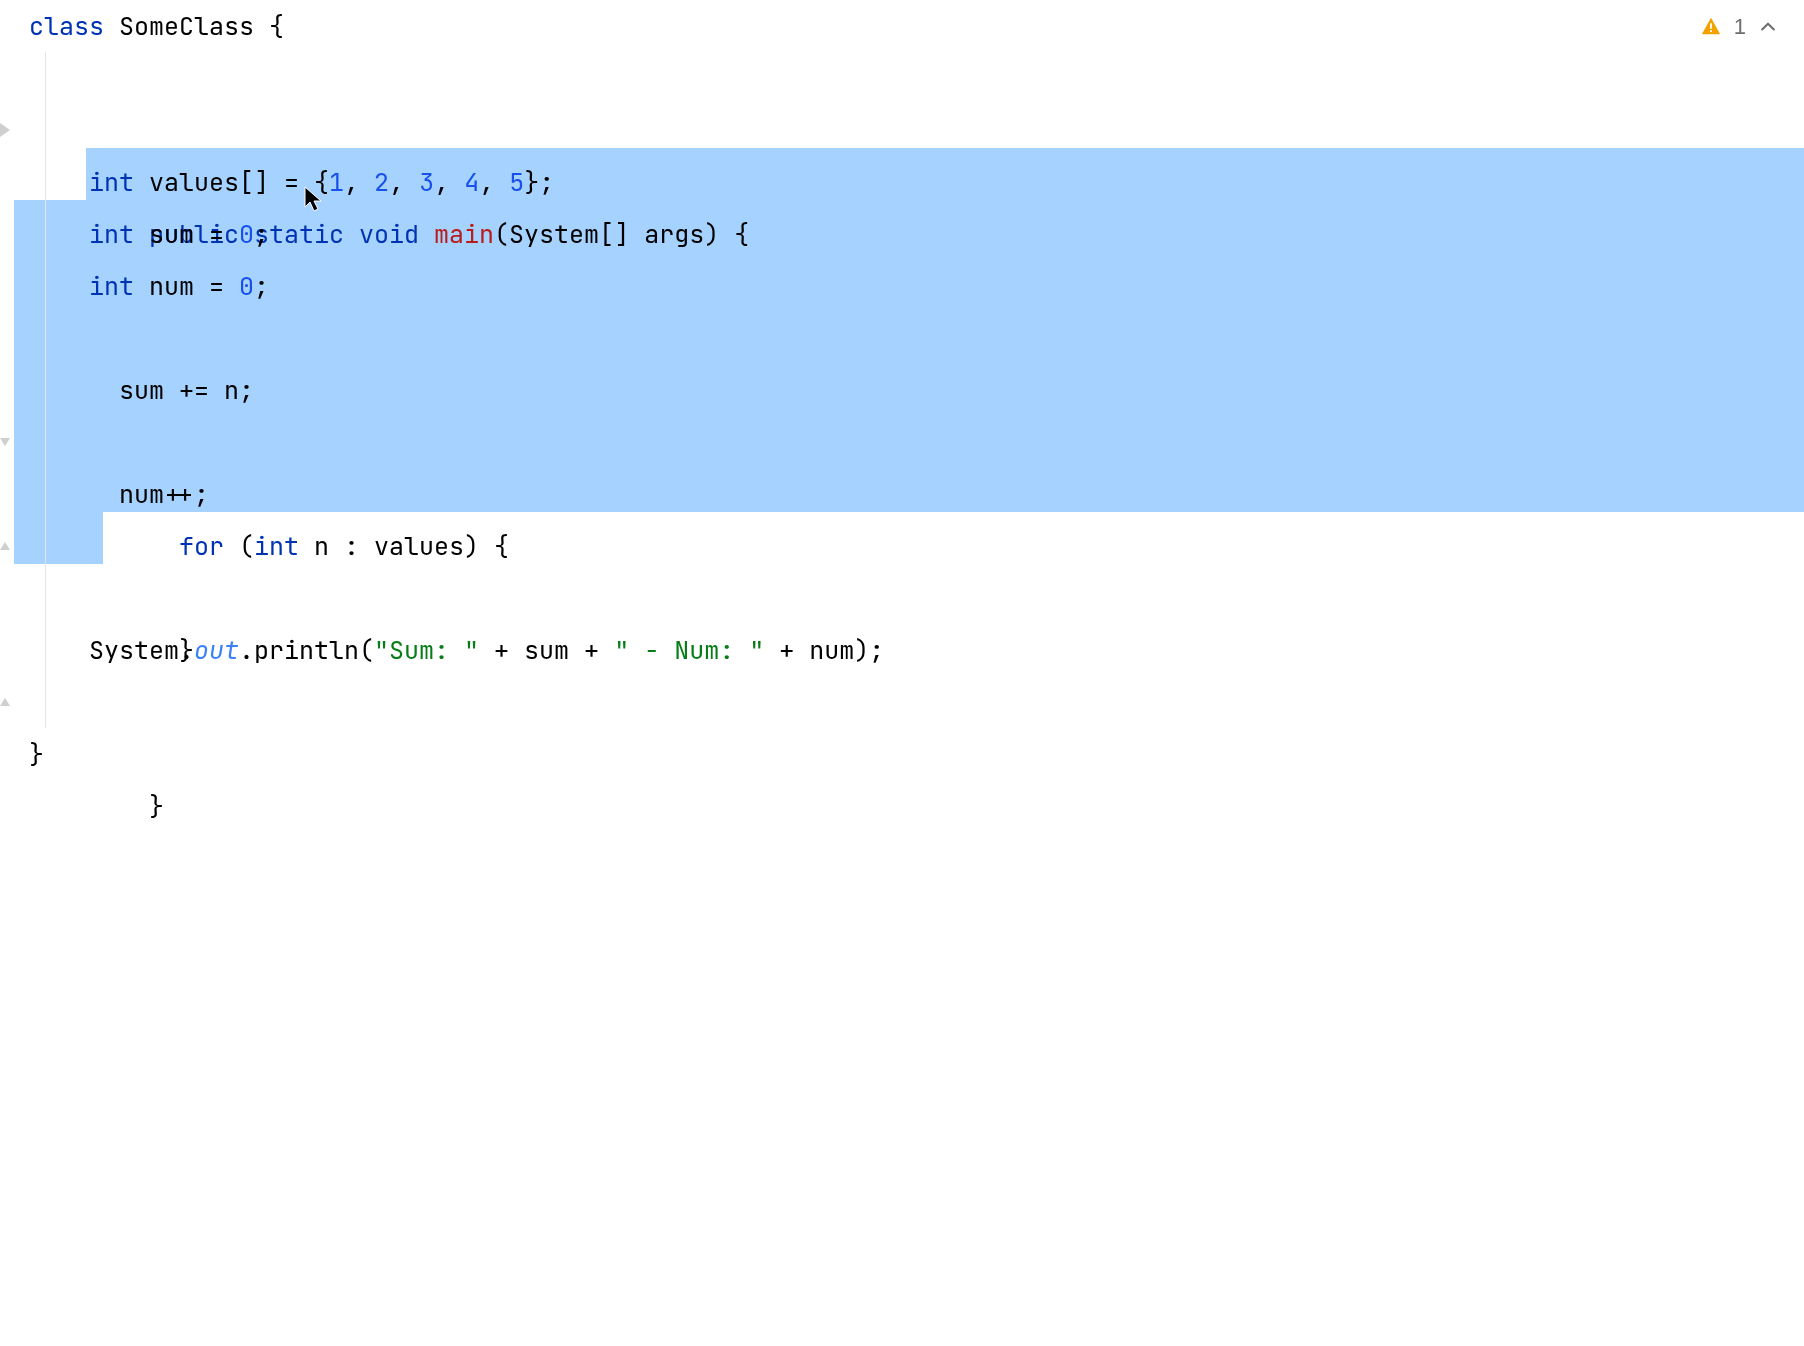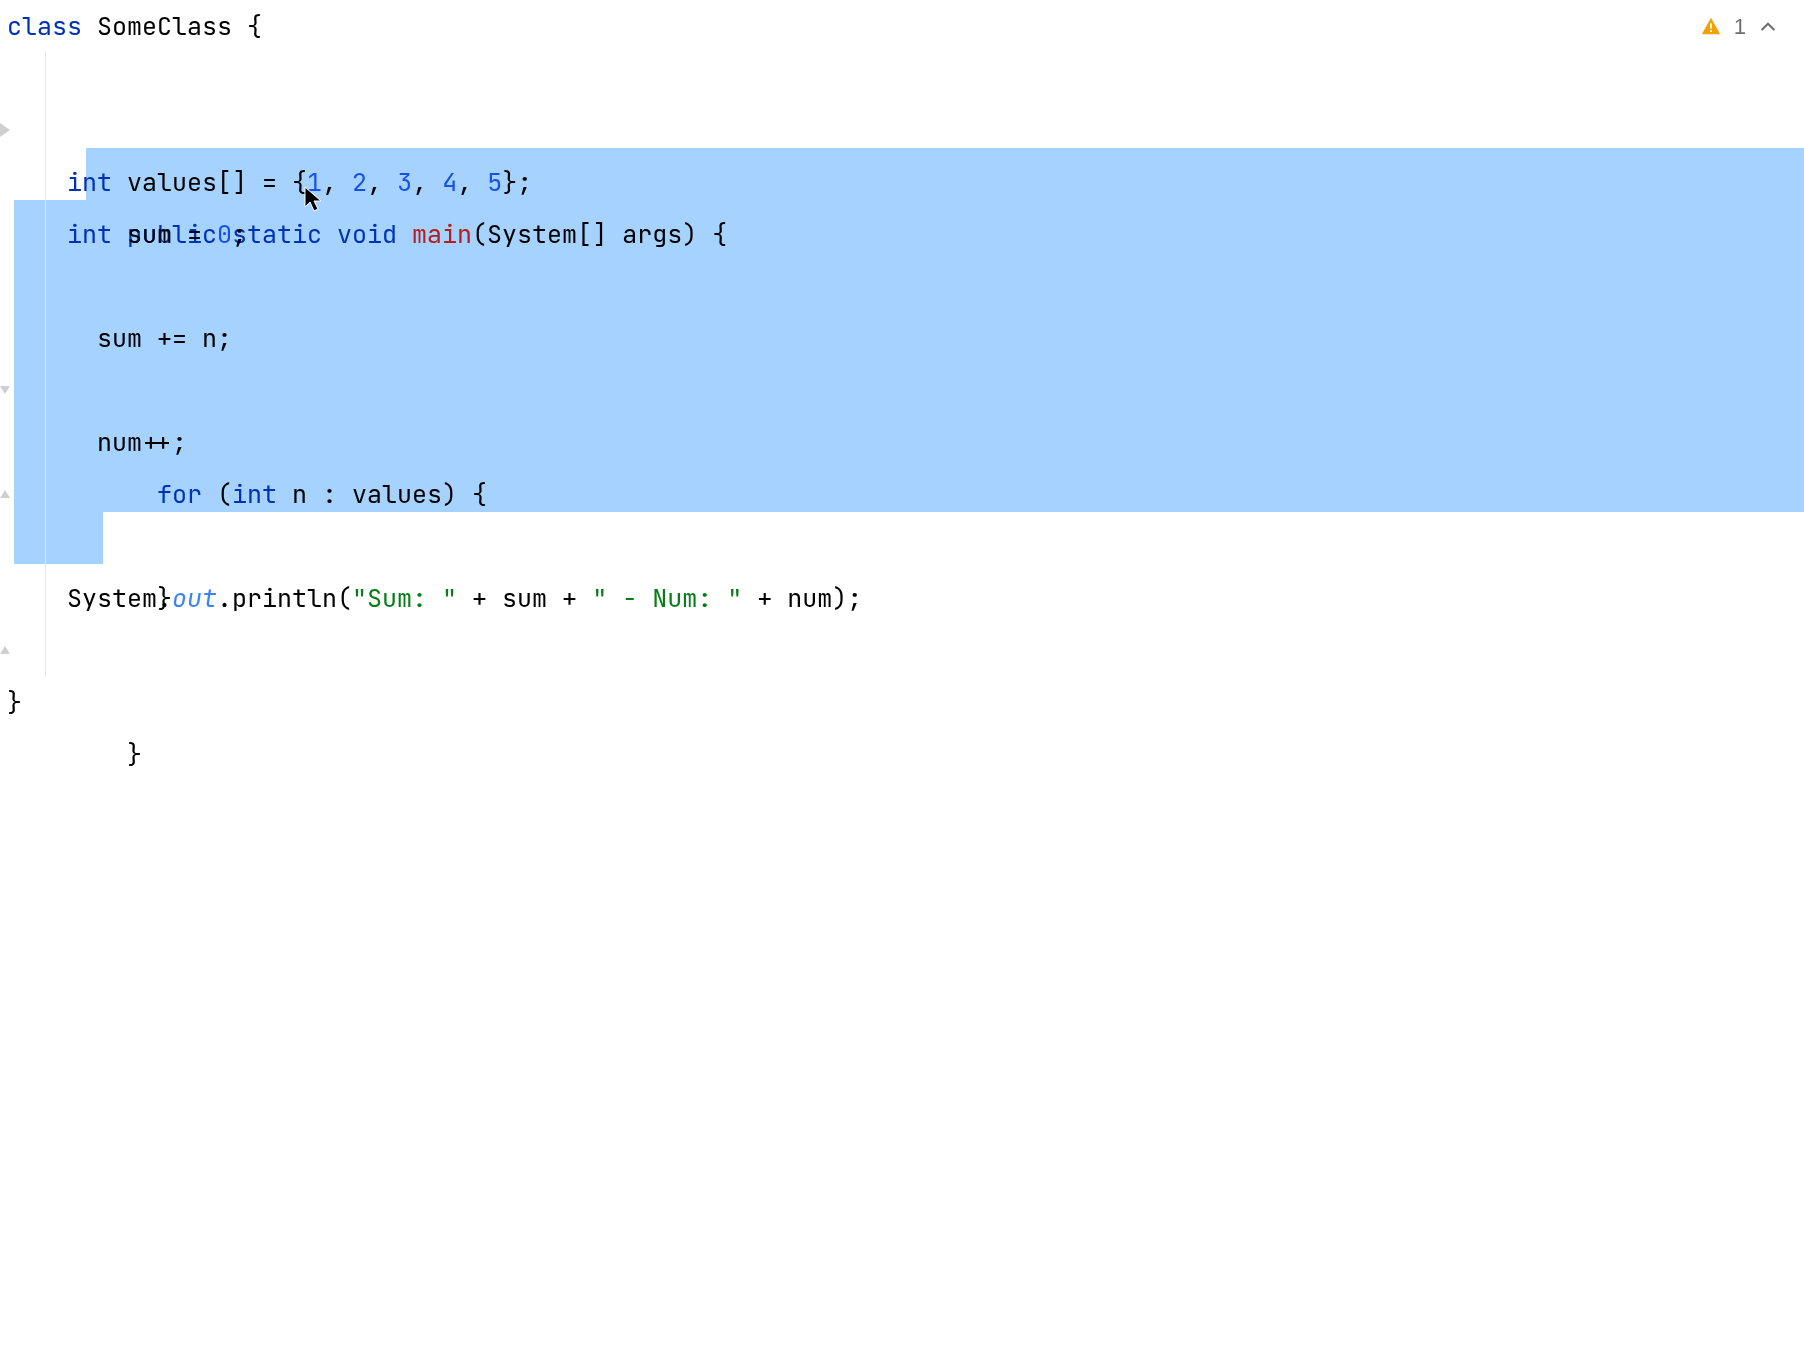--- a/index.html
+++ b/index.html
@@ -14,21 +14,21 @@
   .editor {
     position: relative;
     width: 100%;
     height: 100%;
   }
   .line {
     position: relative;
     height: 52px;
     line-height: 52px;
     white-space: pre;
-    padding-left: 7px;
+    padding-left: 29px;
   }
   .gutter-mark {
     position: absolute;
     left: 0;
     top: 50%;
     transform: translateY(-50%);
     width: 10px;
     height: 16px;
     display: flex;
     align-items: center;
@@ -121,20 +121,21 @@
         <svg width="10" height="14" viewBox="0 0 10 14">
             <path d="M0 0 L10 7 L0 14 Z" fill="#cfcfcf"></path>
           </svg>
       </span>
       <div class="indent-guide"></div><span class="plain">  </span><span class="kw">public</span><span class="kw"> static</span><span class="kw"> void</span><span class="method"> main</span><span class="plain">(</span><span class="plain">System</span><span class="plain">[] args) {</span></div>
 
     <div class="line"><div class="indent-guide"></div><span class="plain">    </span><span class="kw">int</span><span class="plain"> values[] </span><span class="plain">= {</span><span class="num">1</span><span class="plain">, </span><span class="num">2</span><span class="plain">, </span><span class="num">3</span><span class="plain">, </span><span class="num">4</span><span class="plain">, </span><span class="num">5</span><span class="plain">};</span></div>
 
     <div class="line"><div class="indent-guide"></div><span class="plain">    </span><span class="kw">int </span><span class="plain under">sum</span><span class="plain"> = </span><span class="num">0</span><span class="plain">;</span></div>
 
+    <div class="line"><div class="indent-guide"></div><span class="plain">    </span><span class="kw">int </span><span class="plain under">num</span><span class="plain"> = </span><span class="num">0</span><span class="plain">;</span></div>
 
     <div class="line"><div class="indent-guide"></div></div>
 
     <div class="line"><div class="indent-guide"></div><span class="plain">      </span><span class="plain under">sum</span><span class="plain"> += n;</span></div>
 
     <div class="line">
       <span class="gutter-mark">
         <svg width="10" height="14" viewBox="0 0 10 14">
             <path d="M0 3 L10 3 L5 11 Z" fill="#cfcfcf"></path>
           </svg>

